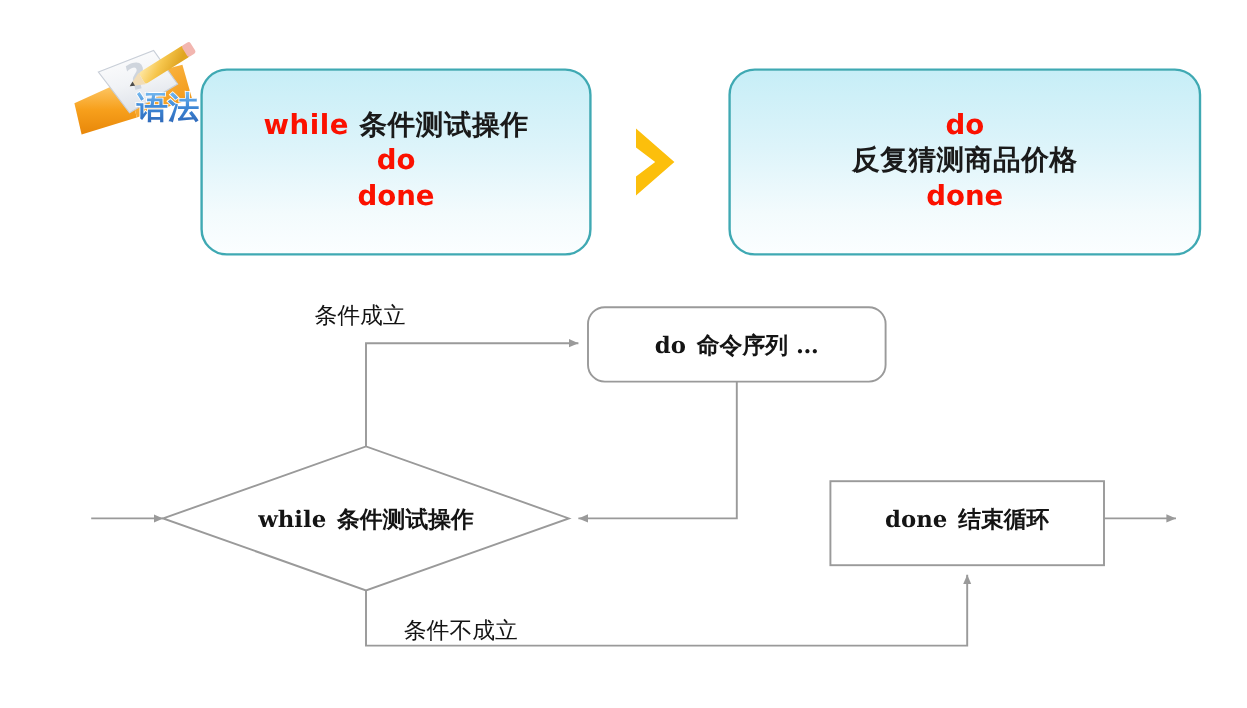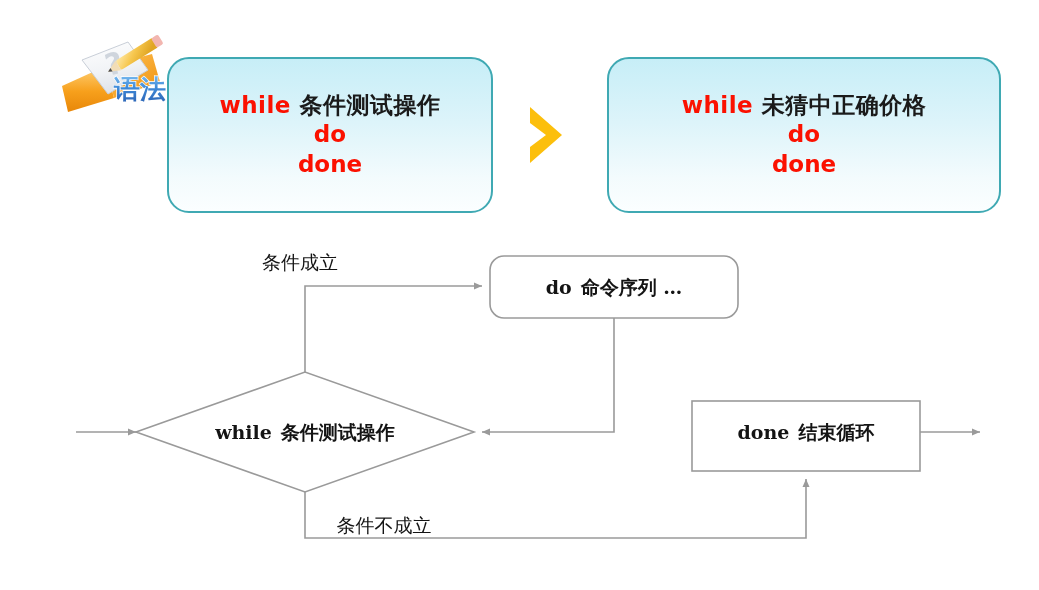--- a/index.html
+++ b/index.html
@@ -153,24 +153,22 @@
   <div class="kw-only">done</div>
 </div>
 
 <div id="chevron">
   <svg viewBox="0 0 68 64" width="68" height="64">
     <polygon points="14,4 46,32 14,60 14,44 30,32 14,20" fill="#fcbf0c"></polygon>
   </svg>
 </div>
 
 <div class="syntax-box" id="syntax-box-2">
-  <div class="code-line">
-    <span class="kw">while</span><span class="cn"> 未猜中正确价格</span>
-  </div>
   <div class="kw-only">do</div>
+  <div class="code-line cn">反复猜测商品价格</div>
   <div class="kw-only">done</div>
 </div>
 
 <div id="flowchart">
   <svg viewBox="0 0 1039 354" width="1039" height="354">
     <defs>
       <marker id="arw" markerWidth="9" markerHeight="9" refX="8" refY="4.5" orient="auto" markerUnits="userSpaceOnUse">
         <path d="M0,1 L8,4.5 L0,8 z" fill="#9a9a9a"></path>
       </marker>
     </defs>

